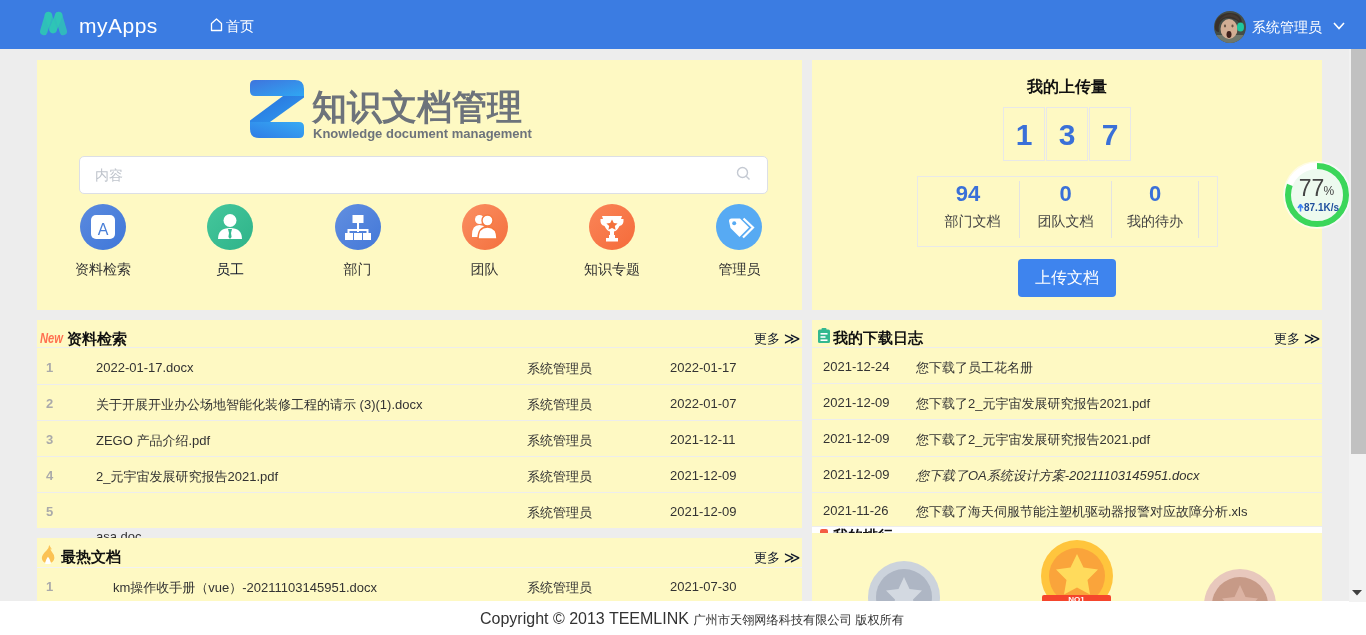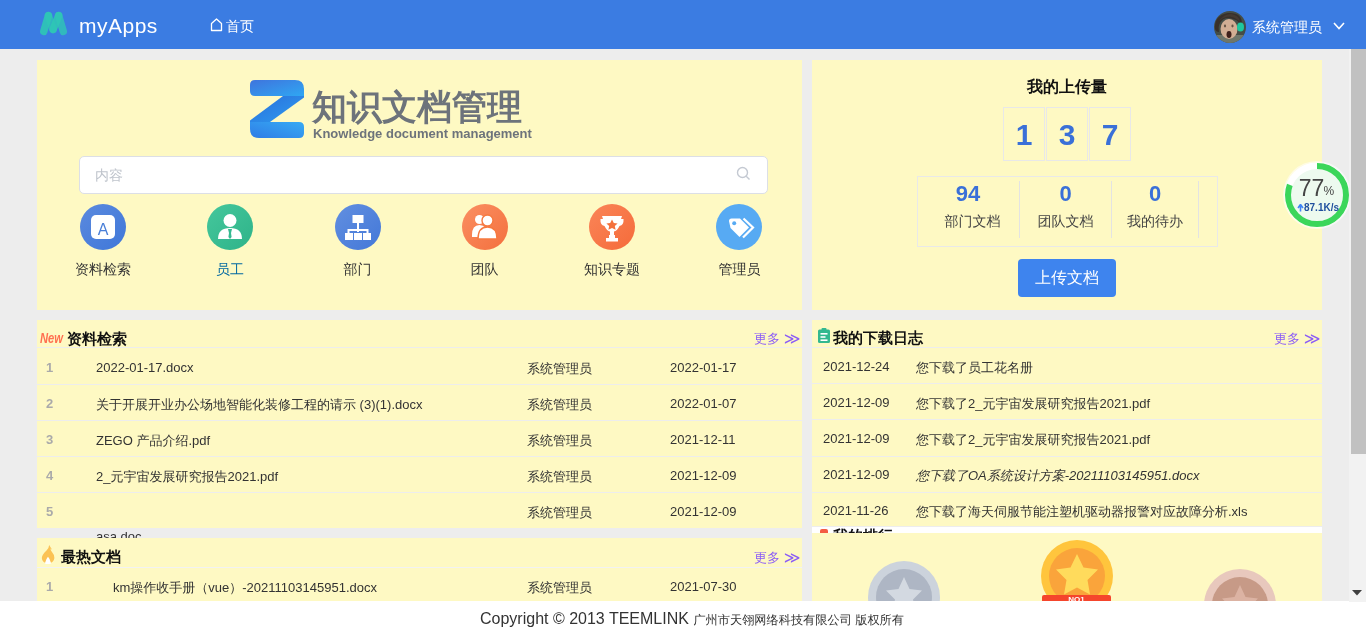--- a/index.html
+++ b/index.html
@@ -3,21 +3,21 @@
 <meta charset="utf-8">
 <style>
 * { margin:0; padding:0; box-sizing:border-box; }
 html,body { width:1366px; height:635px; overflow:hidden; }
 body { font-family:"Liberation Sans", sans-serif; background:#ededed; position:relative; }
 .abs { position:absolute; }
 .card { position:absolute; background:#fef9c3;text-decoration:underline; }
 .rowline { position:absolute; left:0; right:0; border-bottom:1px solid #ededed; }
 .t14 { font-size:13px; color:#333; }
 .secTitle { font-size:15px; font-weight:bold; color:#111; }
-.more { font-size:13px; color:#8b5cf6; } .more b { font-weight:normal; font-size:16px; line-height:13px; vertical-align:-1px; }
+.more { font-size:13px; color:#0f172a; } .more b { font-weight:normal; font-size:16px; line-height:13px; vertical-align:-1px; }
 </style>
 </head>
 <body>
 
 <div class="abs" style="left:0;top:0;width:1366px;height:49px;background:#3b7ce2;"></div>
 
 <svg class="abs" style="left:39px;top:10px;" width="30" height="26" viewBox="0 0 32 28">
   <path d="M5 23 L10 6" stroke="#2fc7b5" stroke-width="8" stroke-linecap="round" fill="none" opacity="0.9"></path>
   <path d="M10 6 L15 21" stroke="#2fc7b5" stroke-width="8" stroke-linecap="round" fill="none" opacity="0.75"></path>
   <path d="M15 21 L21 6" stroke="#2fc7b5" stroke-width="8" stroke-linecap="round" fill="none" opacity="0.9"></path>
@@ -102,21 +102,21 @@
       <linearGradient id="ic2" x1="0" y1="0" x2="1" y2="1">
         <stop offset="0" stop-color="#45c79c"></stop>
         <stop offset="1" stop-color="#2eb389"></stop>
       </linearGradient>
     </defs>
   <circle cx="23" cy="23" r="23" fill="url(#ic2)"></circle>
   <circle cx="23" cy="16.5" r="6.5" fill="#fff"></circle>
   <path d="M11 35 Q11 24 23 24 Q35 24 35 35 Z" fill="#fff"></path>
   <path d="M21 25 L25 25 L24 29 L24.6 33 L23 35 L21.4 33 L22 29 Z" fill="#35ba90"></path>
 </svg>
-<div class="abs" style="left:216px;top:261px;font-size:14px;color:#0369a1;text-align:center;">员工</div>
+<div class="abs" style="left:216px;top:261px;font-size:14px;color:#0f172a;text-align:center;">员工</div>
 
 <svg class="abs" style="left:335px;top:204px;" width="46" height="46" viewBox="0 0 46 46">
   <defs>
       <linearGradient id="ic3" x1="0" y1="0" x2="1" y2="1">
         <stop offset="0" stop-color="#628fe0"></stop>
         <stop offset="1" stop-color="#4378d8"></stop>
       </linearGradient>
     </defs>
   <circle cx="23" cy="23" r="23" fill="url(#ic3)"></circle>
   <rect x="17.5" y="11" width="11" height="8" fill="#fff"></rect>

